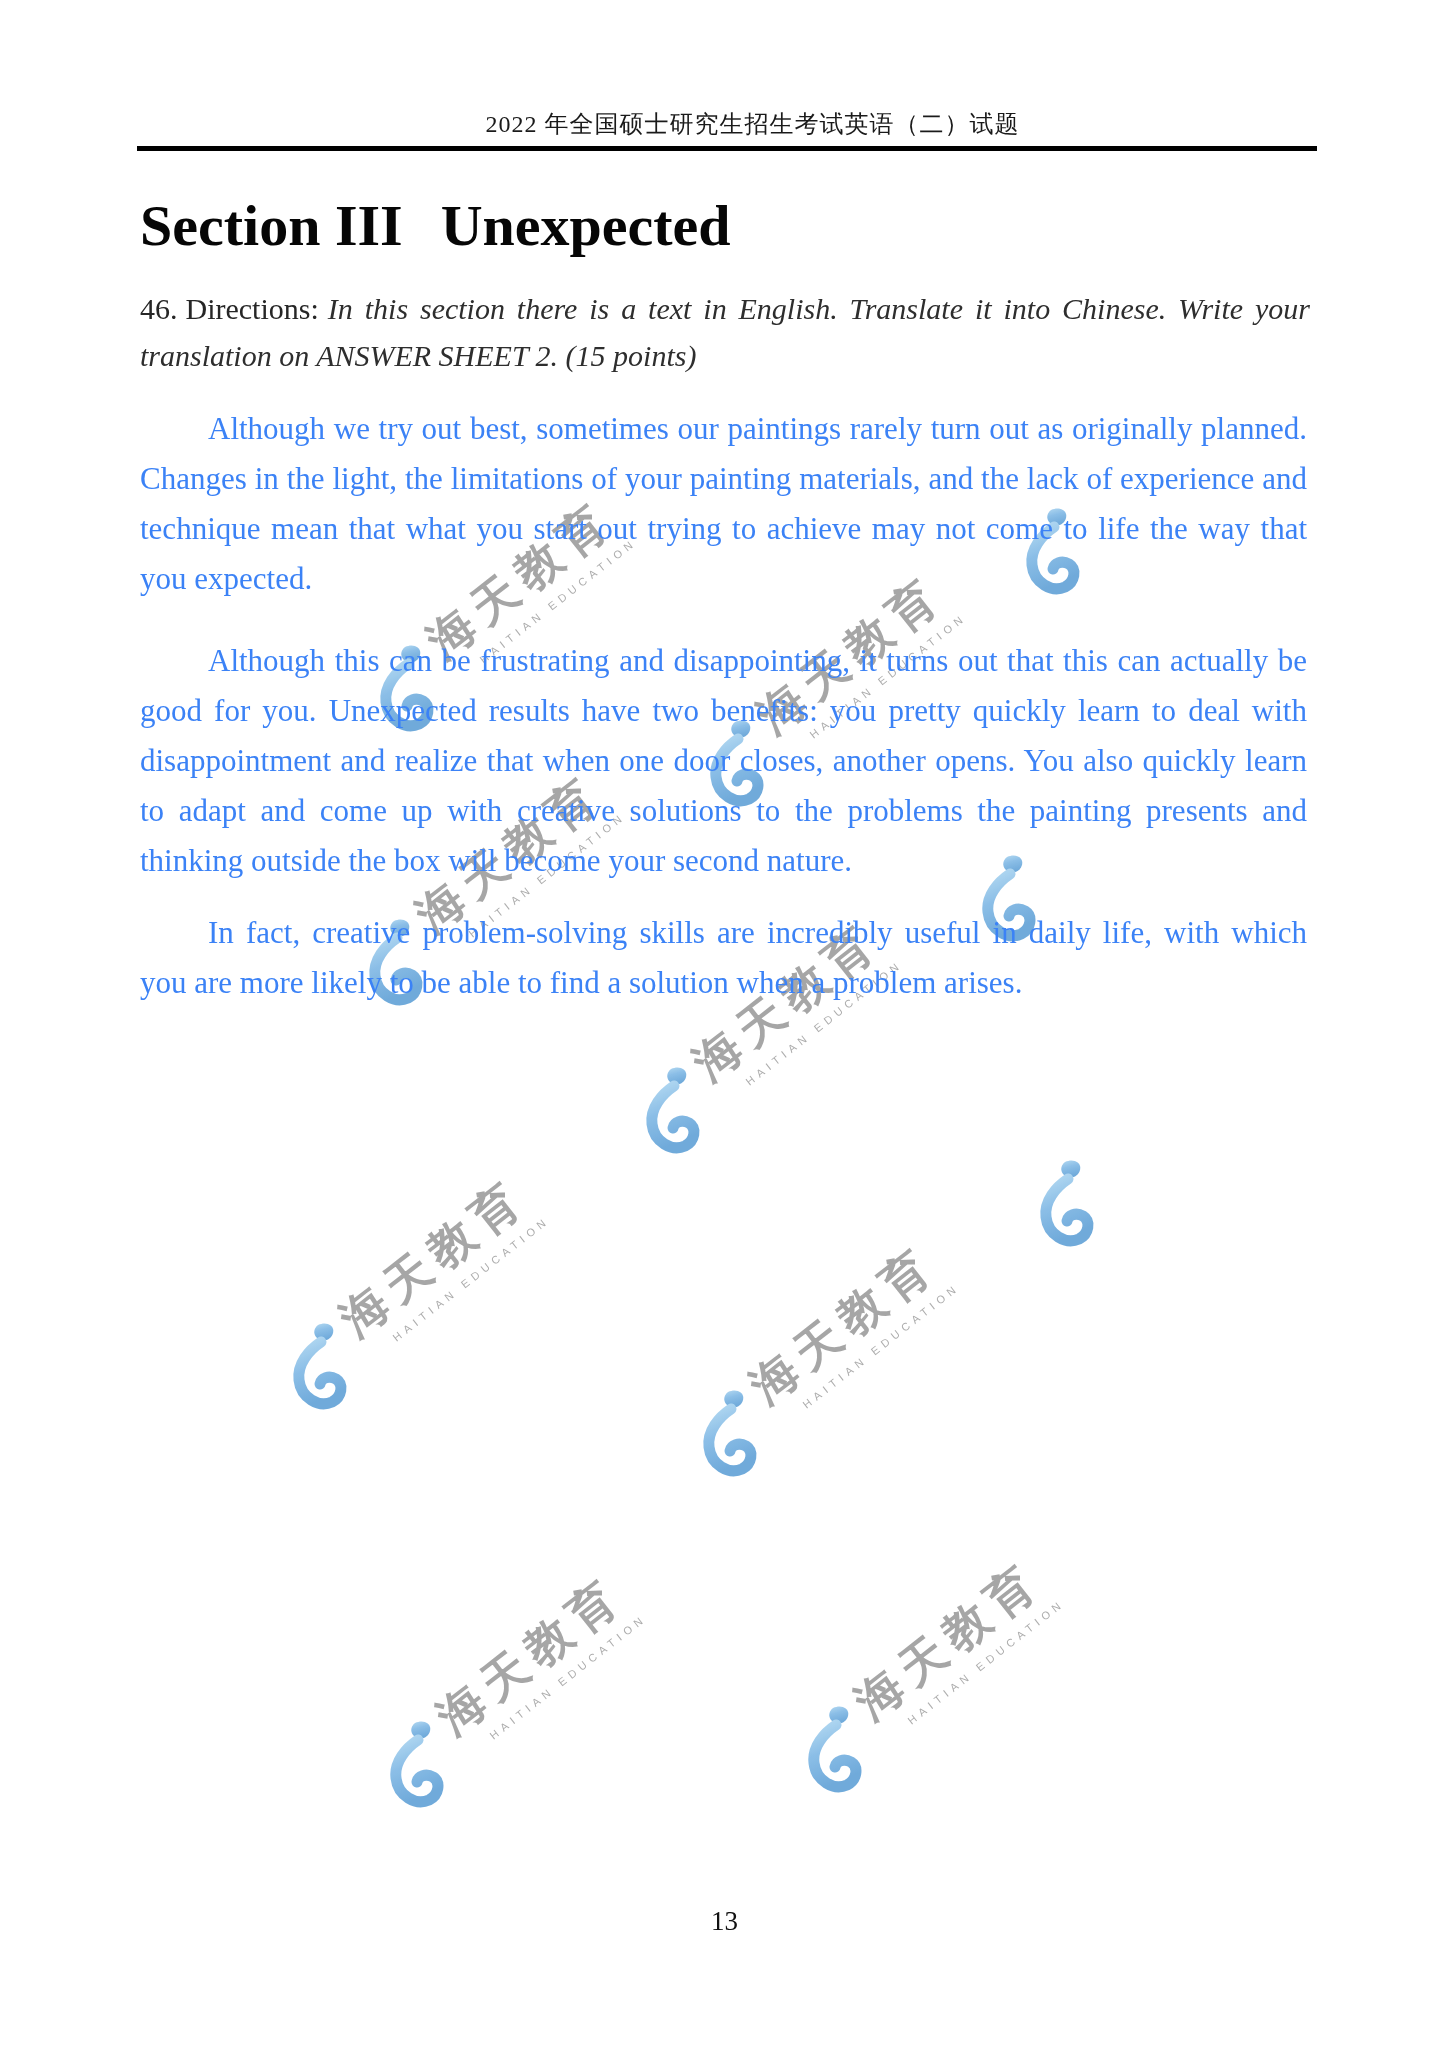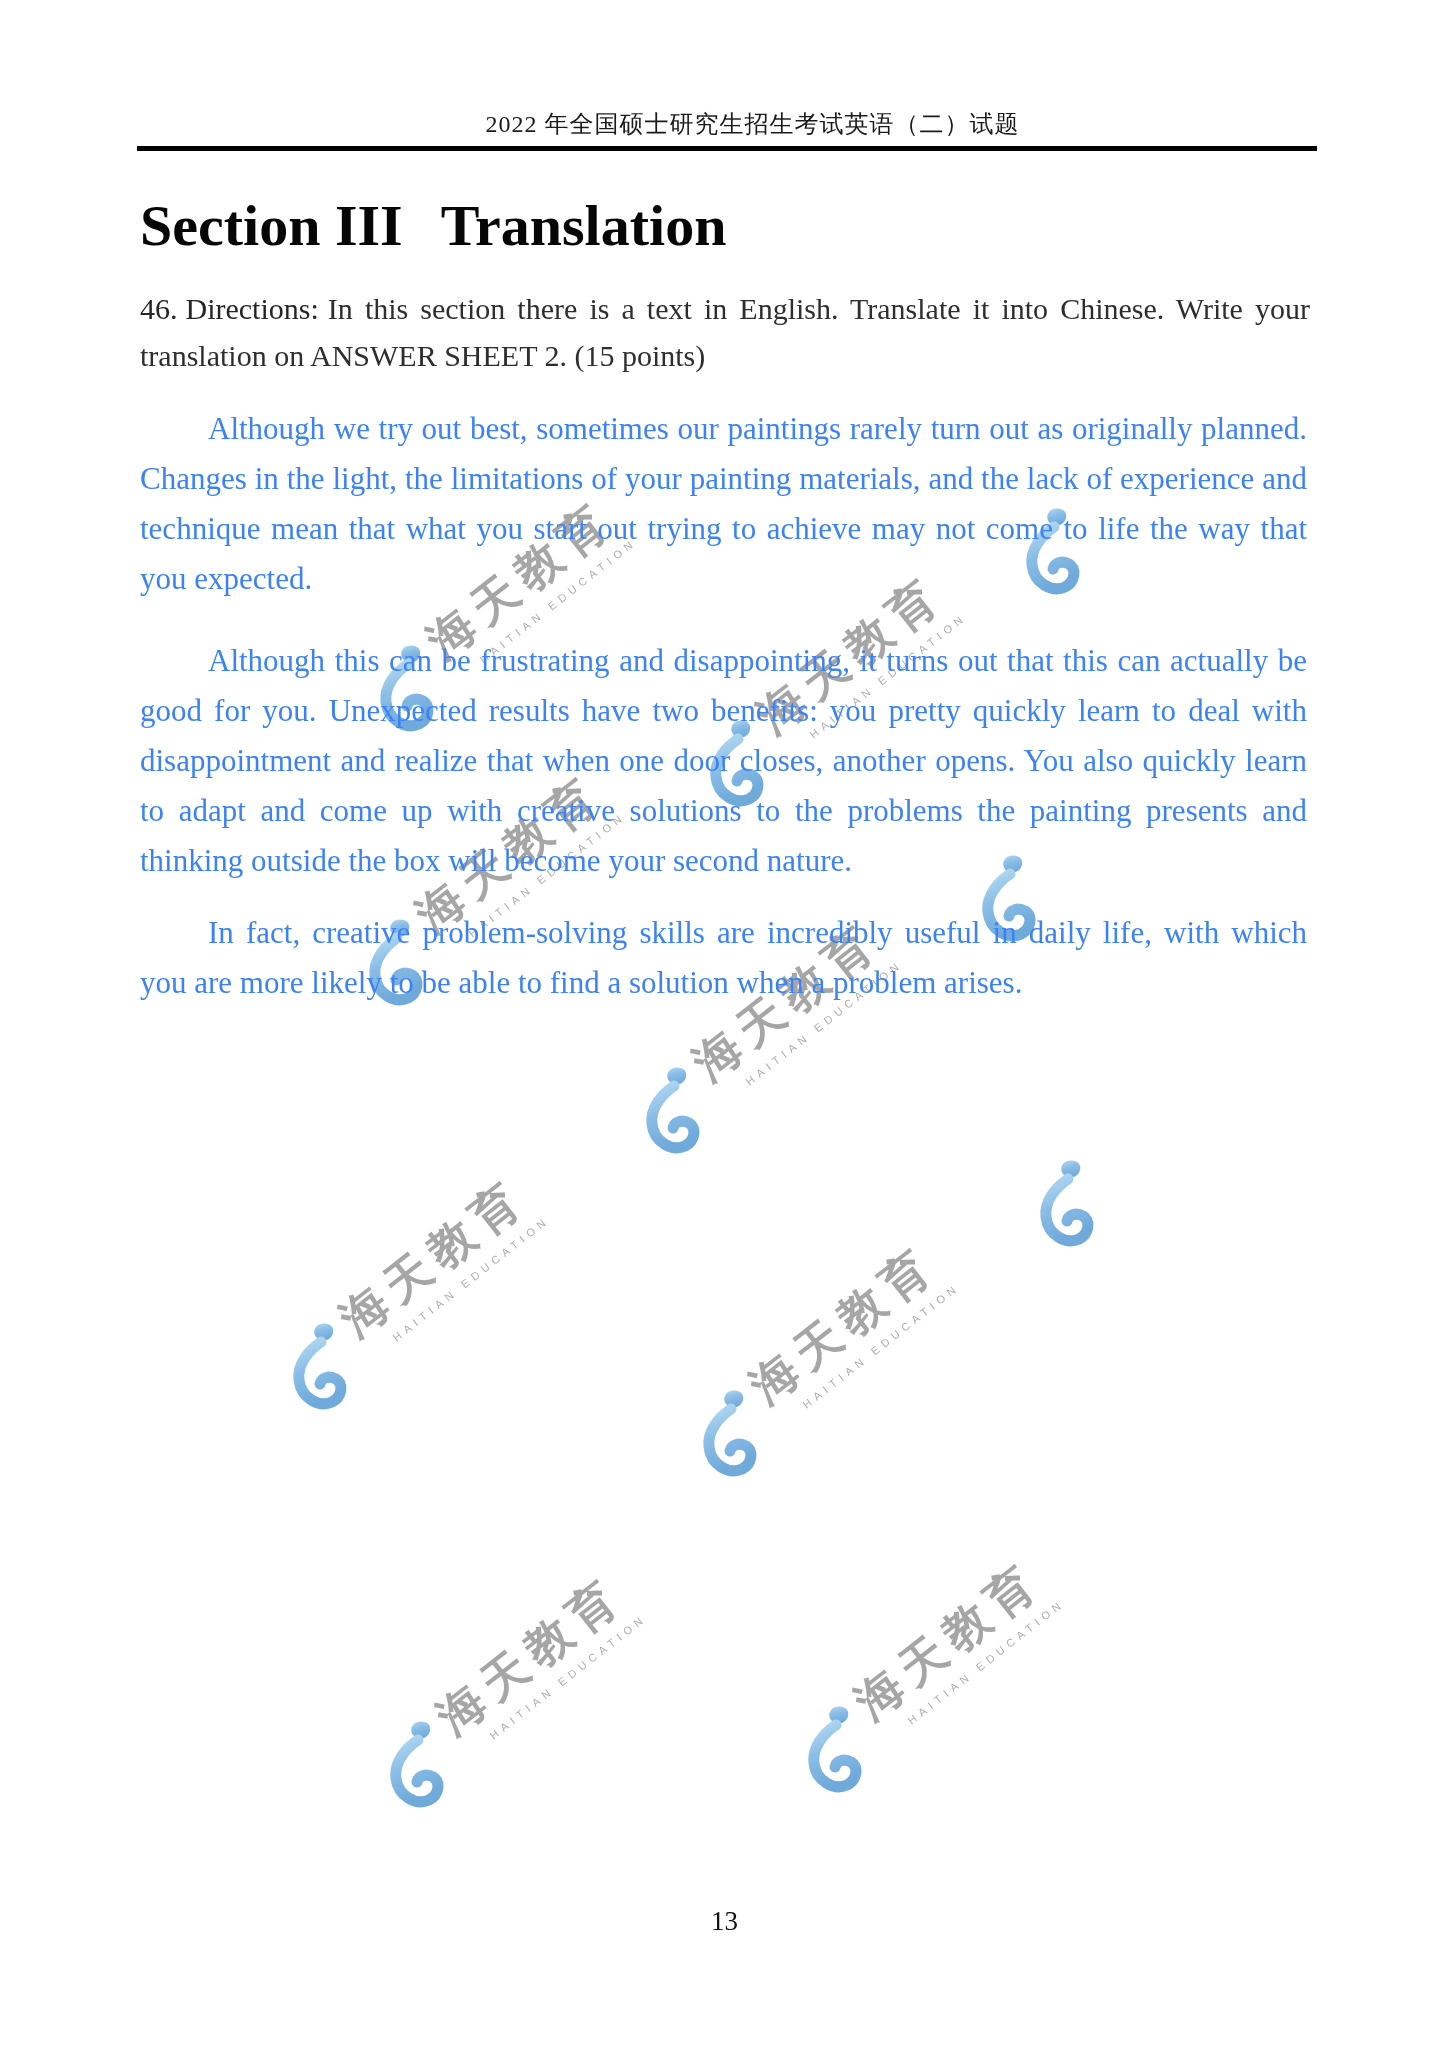--- a/index.html
+++ b/index.html
@@ -21,21 +21,21 @@
   .section-title {
     position:absolute; left:140px; top:192px;
     font-size:58px; font-weight:bold; color:#060606; white-space:nowrap;
   }
   .section-title .t2 { margin-left:38px; }
   .directions {
     position:absolute; left:140px; top:285px; width:1170px;
     font-size:30px; line-height:47px; text-align:justify; color:#262626;
   }
   .directions .q-label { margin-left:8px; }
-  .directions .q-text { margin-left:9px; color:#2e2e2e; }
+  .directions .q-text { font-style:italic; margin-left:9px; color:#2e2e2e; }
   .para {
     position:absolute; left:140px; width:1167px;
     font-size:31px; line-height:50px; text-align:justify; color:#3b82f6;
     text-indent:68px;
   }
   .para-1 { top:404px; }
   .para-2 { top:636px; }
   .para-3 { top:908px; }
   .page-number {
     position:absolute; left:0; top:1906px; width:100%;
@@ -192,21 +192,21 @@
         <div class="wm-sub">HAITIAN  EDUCATION</div>
       </div>
     </div>
   </div>
 
   <div class="content">
     <div class="doc-header">2022 年全国硕士研究生招生考试英语（二）试题</div>
     <div class="header-rule"></div>
 
     <div class="section-title">
-      <span class="t1">Section III</span><span class="t2">Translation</span>
+      <span class="t1">Section III</span><span class="t2">Unexpected</span>
     </div>
 
     <div class="directions">
       <span class="q-num">46.</span><span class="q-label">Directions:</span><span class="q-text">In this section there is a text in English. Translate it into Chinese. Write your translation on ANSWER SHEET 2. (15 points)</span>
     </div>
 
     <div class="para para-1">Although we try out best, sometimes our paintings rarely turn out as originally planned. Changes in the light, the limitations of your painting materials, and the lack of experience and technique mean that what you start out trying to achieve may not come to life the way that you expected.</div>
     <div class="para para-2">Although this can be frustrating and disappointing, it turns out that this can actually be good for you. Unexpected results have two benefits: you pretty quickly learn to deal with disappointment and realize that when one door closes, another opens. You also quickly learn to adapt and come up with creative solutions to the problems the painting presents and thinking outside the box will become your second nature.</div>
     <div class="para para-3">In fact, creative problem-solving skills are incredibly useful in daily life, with which you are more likely to be able to find a solution when a problem arises.</div>
 

